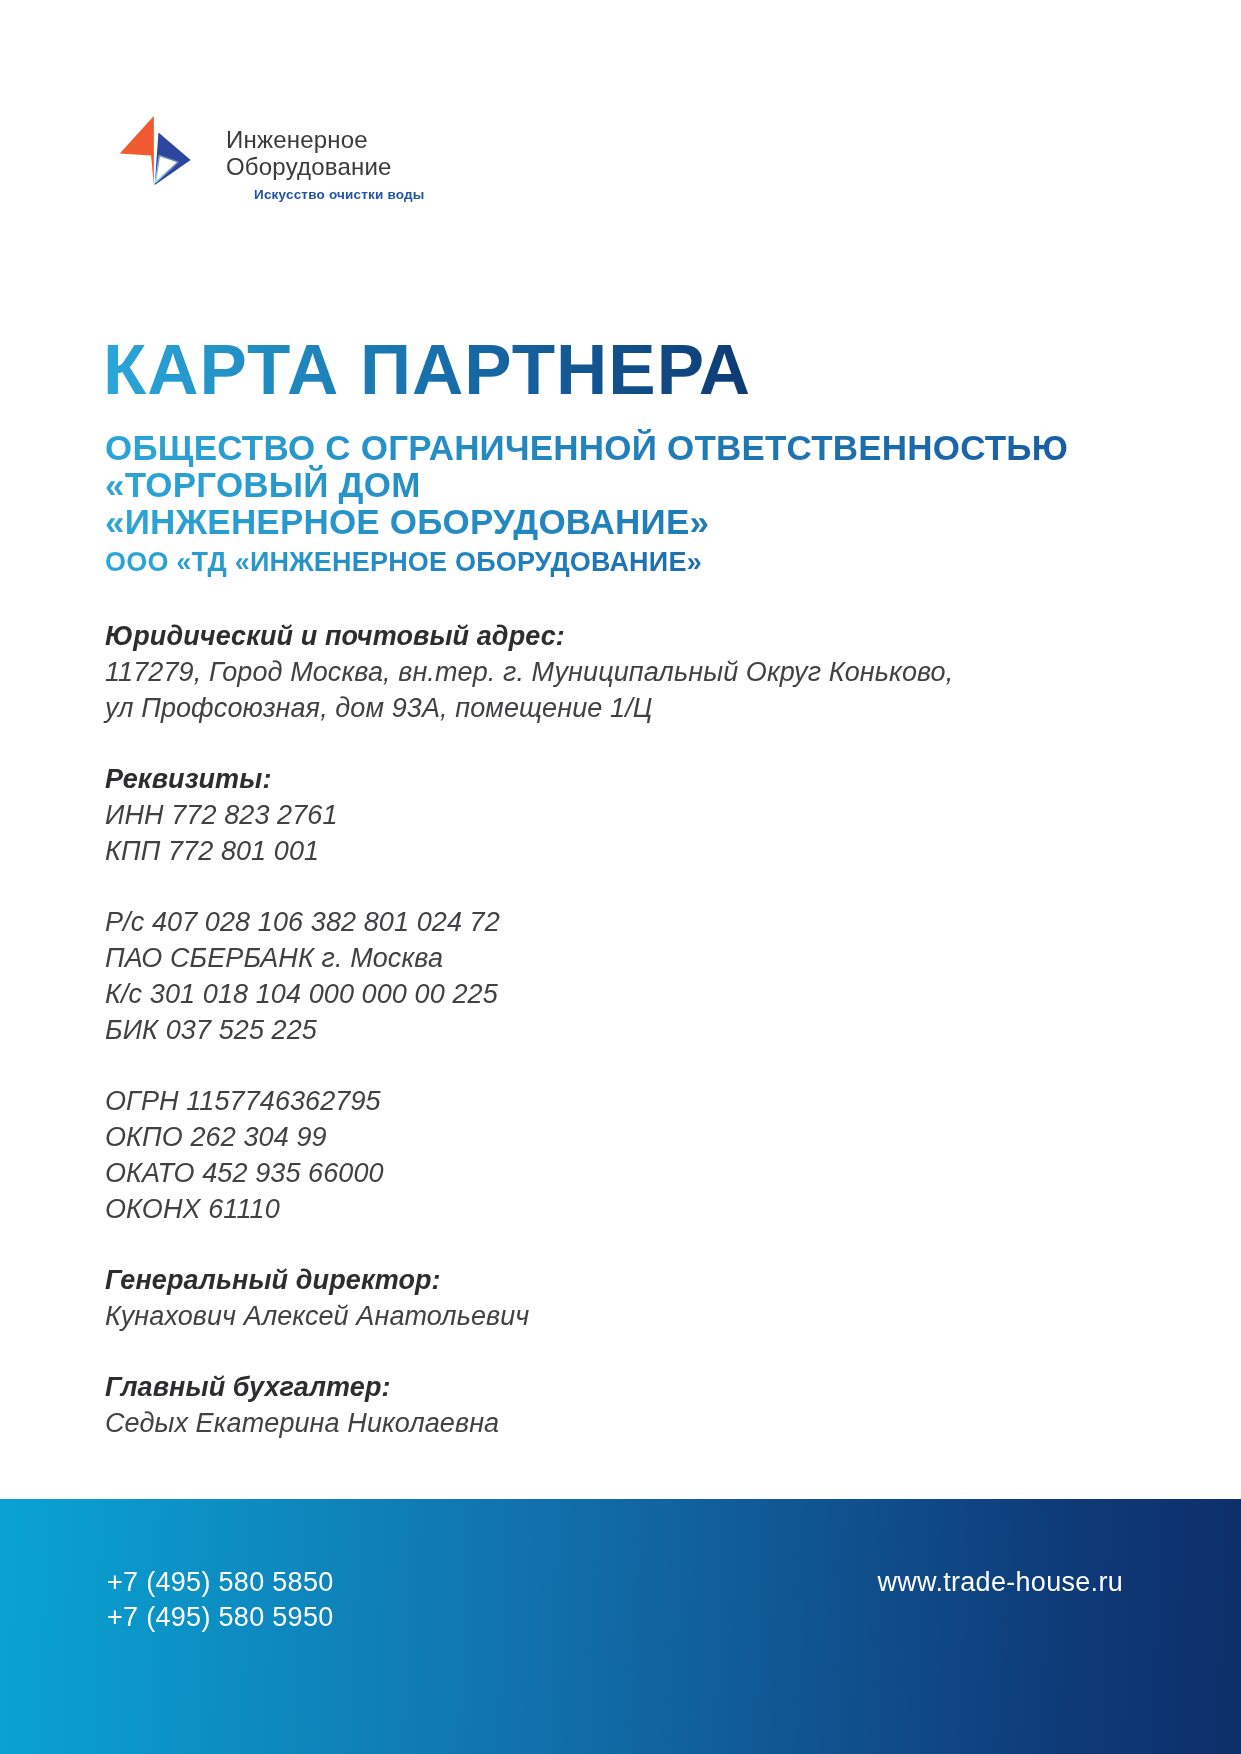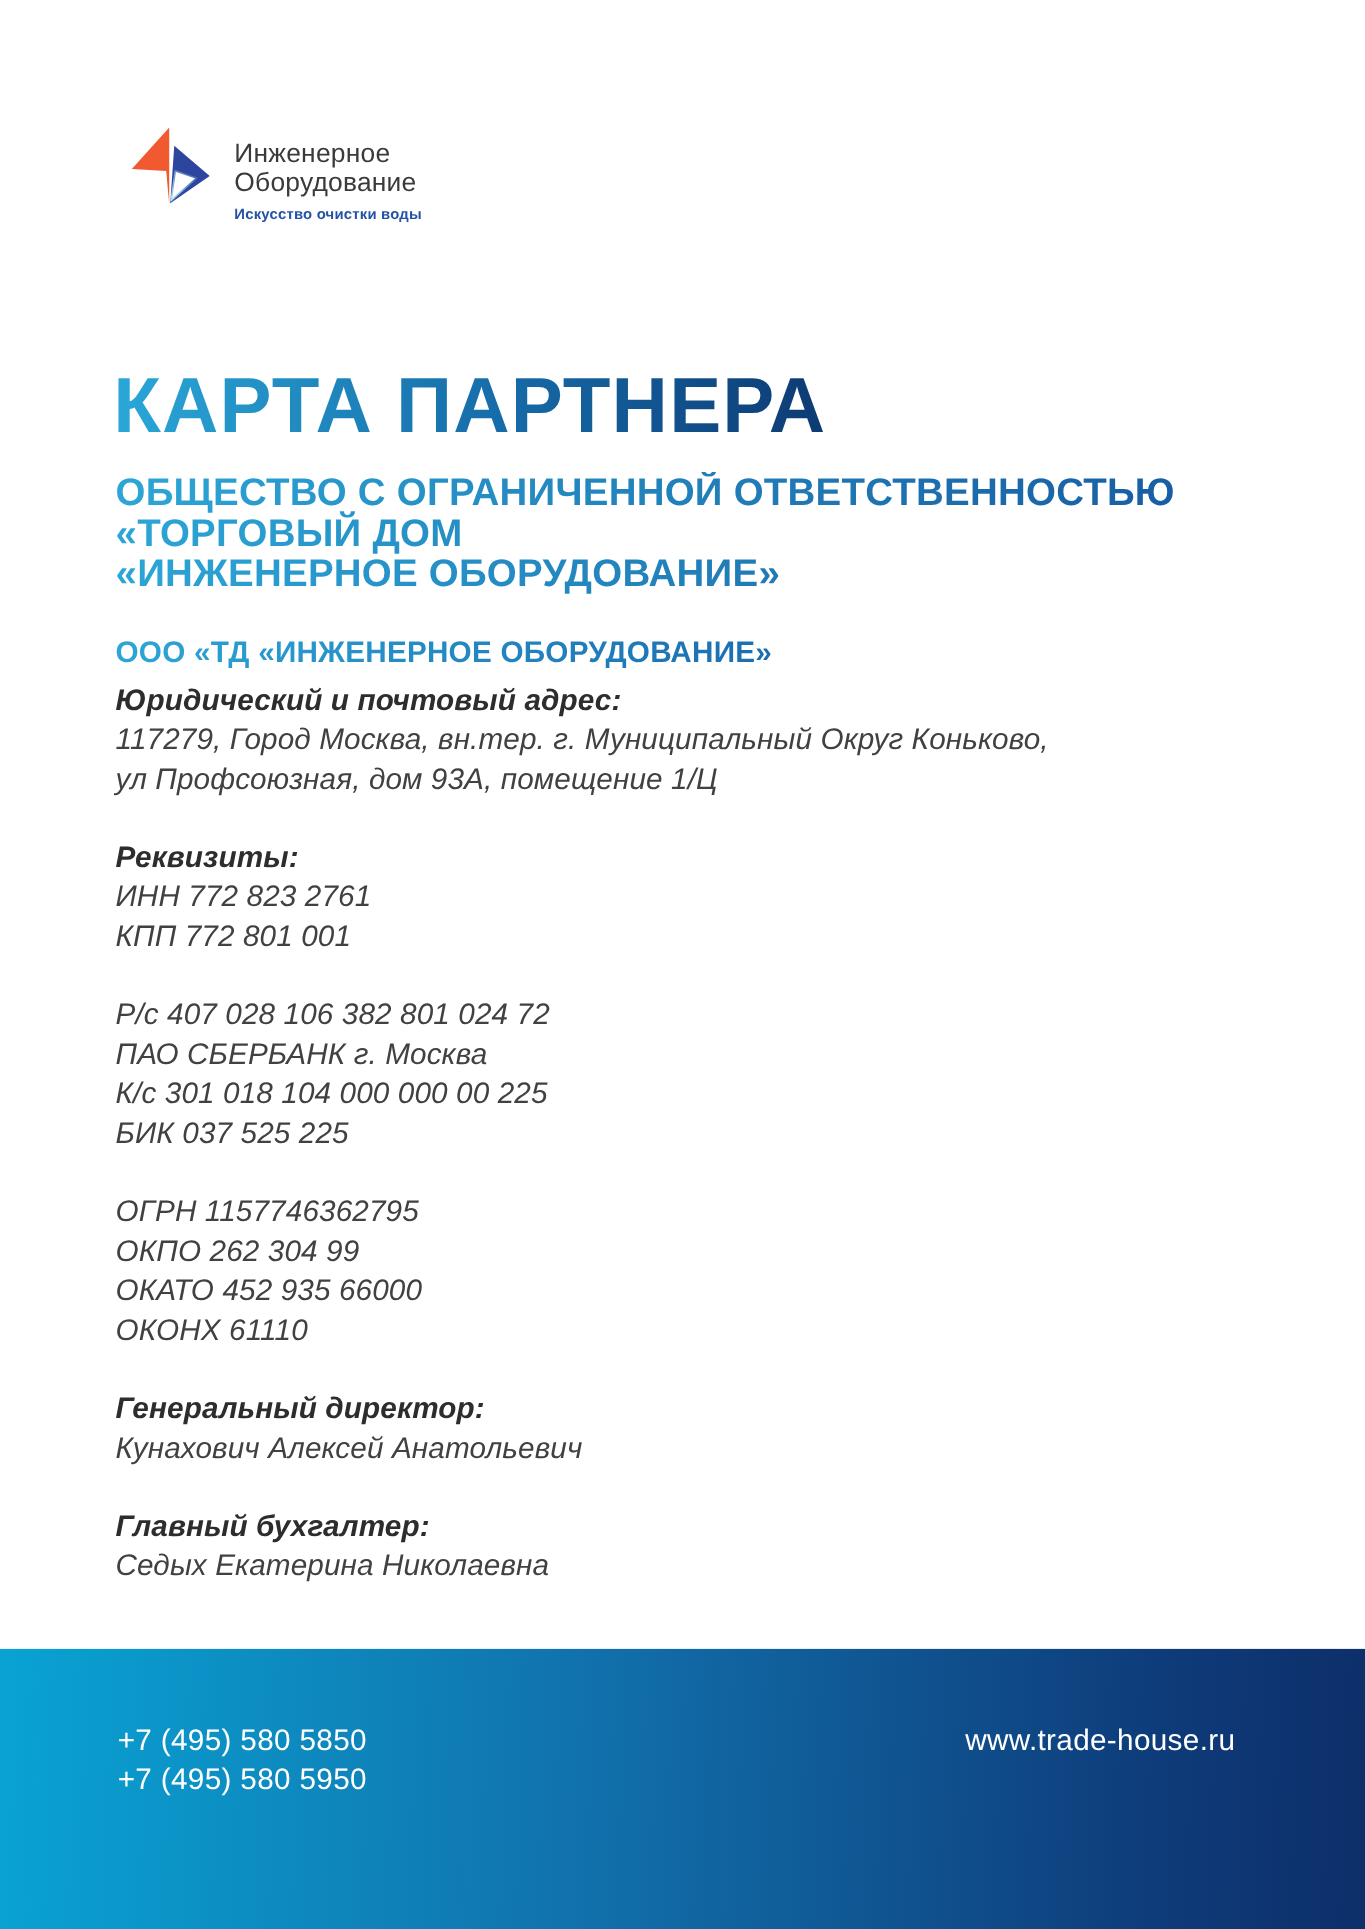--- a/index.html
+++ b/index.html
@@ -6,45 +6,45 @@
   .page{
     position:relative;
     width:1241px;height:1754px;
     margin:0 auto;
     background:#ffffff;
     overflow:hidden;
     font-family:"Liberation Sans",sans-serif;
     color:#3f3f42;
   }
   
-  .logo{position:absolute;left:106px;top:101px;display:flex;align-items:flex-start;gap:15px;}
+  .logo{position:absolute;left:106px;top:101px;display:flex;align-items:flex-start;gap:28px;}
   .logo-mark{width:92px;height:96px;flex:0 0 auto;}
   .logo-text{padding-top:25px;}
   .logo-title{font-size:24px;line-height:27px;font-weight:400;color:#3a3a3c;letter-spacing:.2px;}
-  .logo-tagline{margin-top:7px;font-size:13.5px;font-weight:700;color:#2453a6;letter-spacing:.2px;}
+  .logo-tagline{margin-top:7px;font-size:13.5px;font-weight:700;color:#2453a6;letter-spacing:.2px;margin-left:28px;}
   
   .doc-title{
     position:absolute;left:103px;top:334px;
     font-size:71px;font-weight:700;letter-spacing:1px;line-height:1;
     display:inline-block;
     background:linear-gradient(90deg,#2aa7d8 0%,#166ba8 55%,#0d3a73 100%);
     -webkit-background-clip:text;background-clip:text;
     -webkit-text-fill-color:transparent;color:transparent;
     white-space:nowrap;
   }
   .company-full{
     position:absolute;left:105px;top:429px;
     font-size:35px;font-weight:700;line-height:37px;letter-spacing:.2px;
     display:inline-block;
     background:linear-gradient(90deg,#2ca6d6 0%,#1f78b4 55%,#14509b 100%);
     -webkit-background-clip:text;background-clip:text;
     -webkit-text-fill-color:transparent;color:transparent;
   }
   .company-short{
-    position:absolute;left:105px;top:575px;
+    position:absolute;left:105px;top:544px;
     font-size:27px;font-weight:700;letter-spacing:.2px;line-height:37px;
     display:inline-block;
     background:linear-gradient(90deg,#2ca6d6 0%,#1c6db0 100%);
     -webkit-background-clip:text;background-clip:text;
     -webkit-text-fill-color:transparent;color:transparent;
     white-space:nowrap;
   }
   
   .body{position:absolute;left:105px;top:618px;font-size:27px;line-height:36px;color:#414144;letter-spacing:.1px;font-style:italic;}
   .block + .block{margin-top:35px;}

